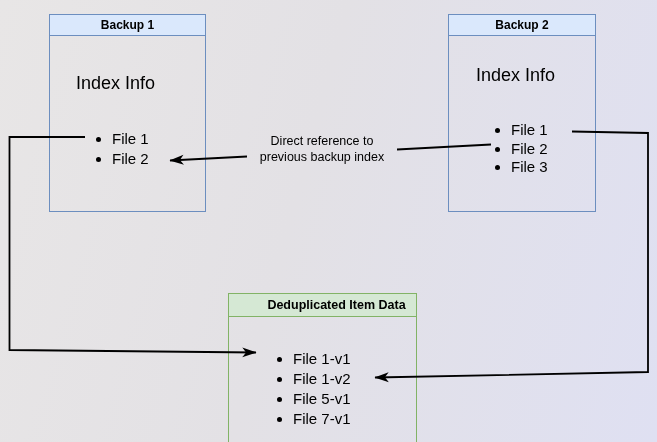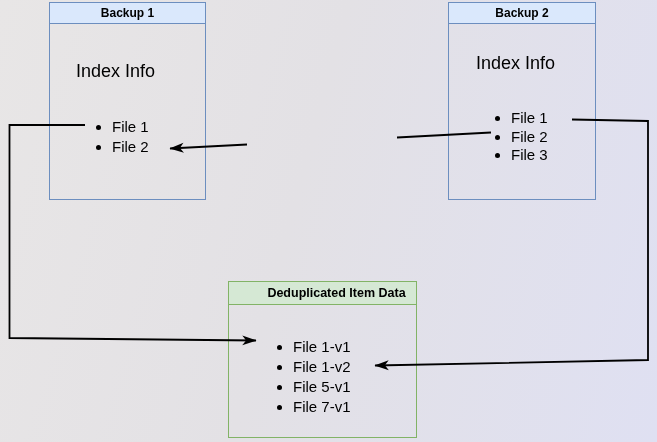--- a/index.html
+++ b/index.html
@@ -10,20 +10,21 @@
     width: 657px;
     height: 442px;
     overflow: hidden;
     font-family: "Liberation Sans", "DejaVu Sans", sans-serif;
     position: relative;
     background: linear-gradient(105deg, #e8e6e6 0%, #e3e1e5 45%, #dfe0f2 100%);
   }
   .canvas {
     position: absolute;
     inset: 0;
+    margin-top: 12px;
   }
   .node {
     position: absolute;
     box-sizing: border-box;
     background: transparent;
   }
   .node.blue { border: 1px solid #6c8ebf; }
   .node.green { border: 1px solid #82b366; }
   .node-header {
     box-sizing: border-box;
@@ -128,20 +129,22 @@
     </div>
     <ul class="file-list">
       <li>File 1-v1</li>
       <li>File 1-v2</li>
       <li>File 5-v1</li>
       <li>File 7-v1</li>
     </ul>
   </div>
 
   <div class="edge-label">
+    <div>Direct reference to</div>
+    <div>previous backup index</div>
   </div>
 
   <svg class="arrows" width="657" height="442" viewBox="0 0 657 442">
     <defs>
       <marker id="arrowhead" markerUnits="userSpaceOnUse" markerWidth="15" markerHeight="11" viewBox="0 0 13 10" refX="12.5" refY="5" orient="auto">
         <path d="M 0 0.5 L 13 5 L 0 9.5 L 3.5 5 Z" fill="#000000"></path>
       </marker>
     </defs>
 
     <path d="M 85 125 L 9.5 125 L 9.5 338 L 256 340.5" fill="none" stroke="#000000" stroke-width="1.8" marker-end="url(#arrowhead)"></path>

